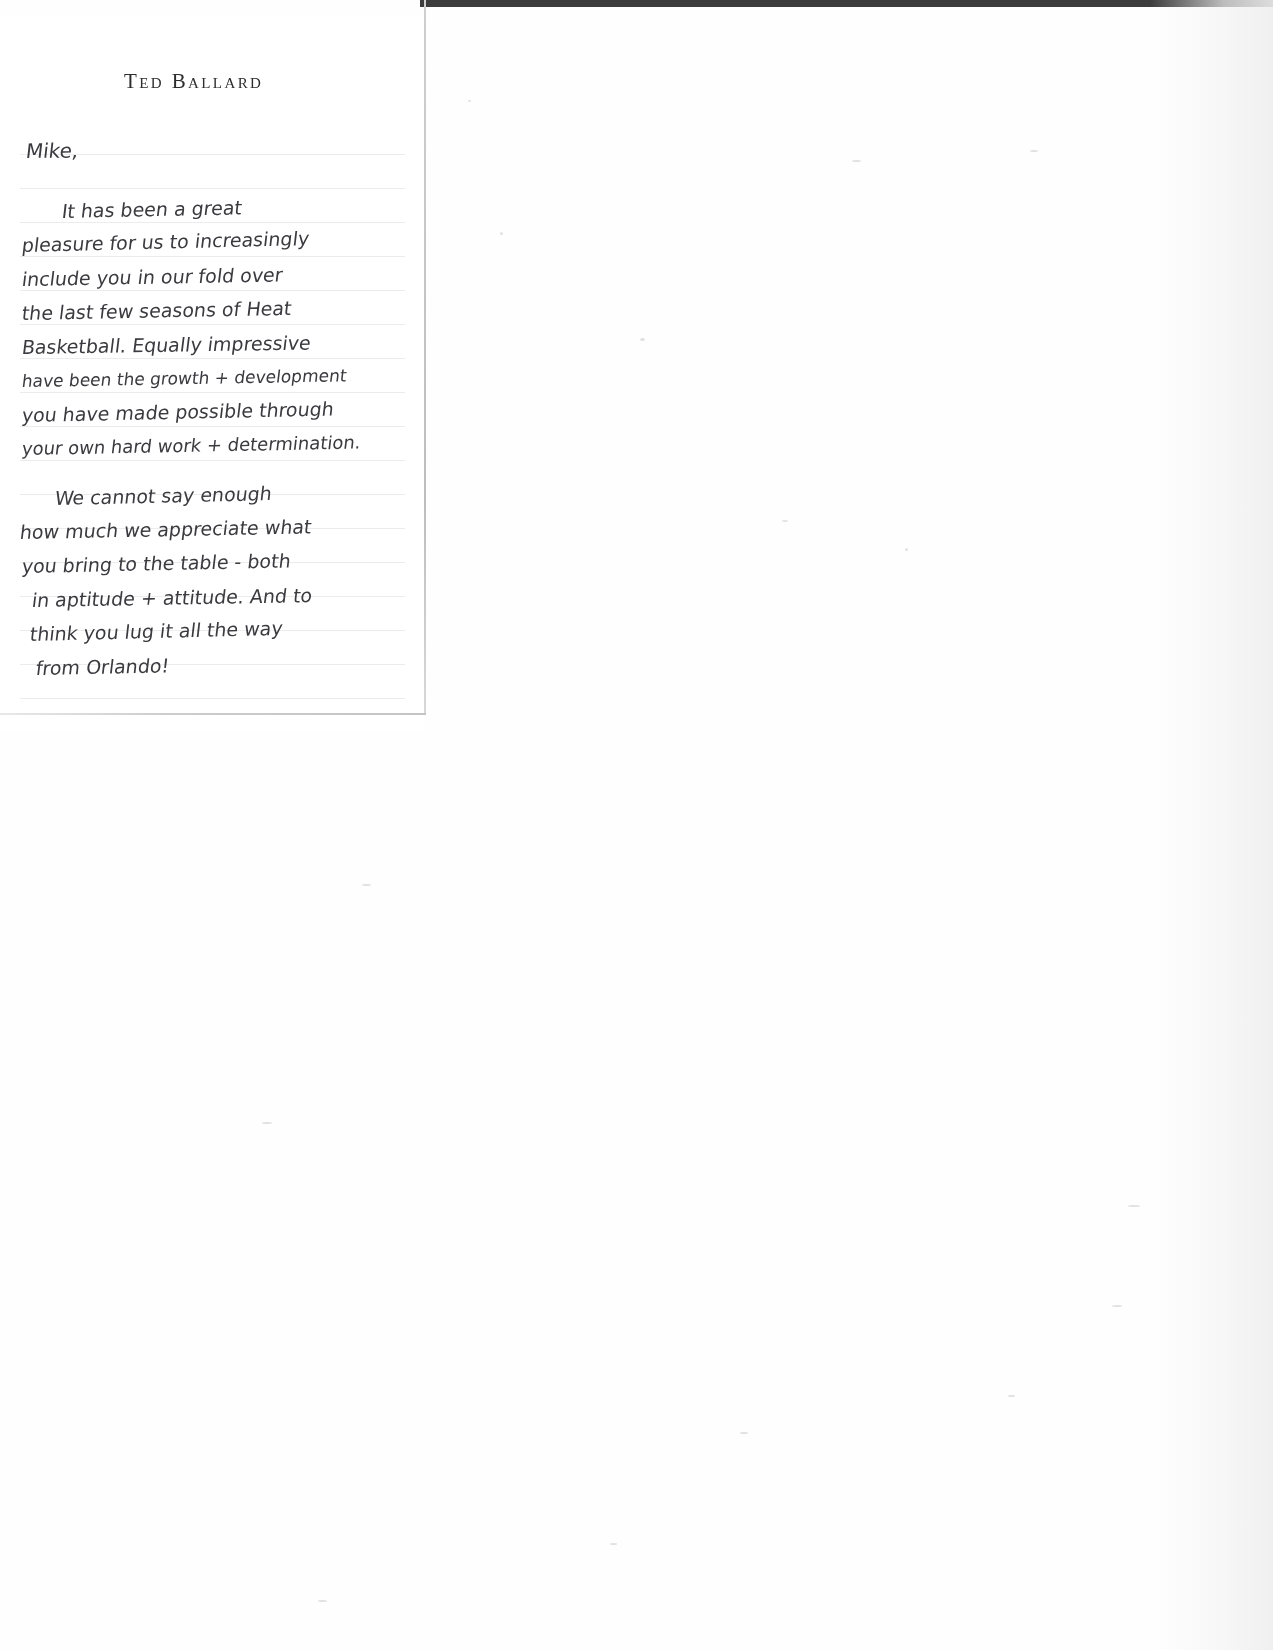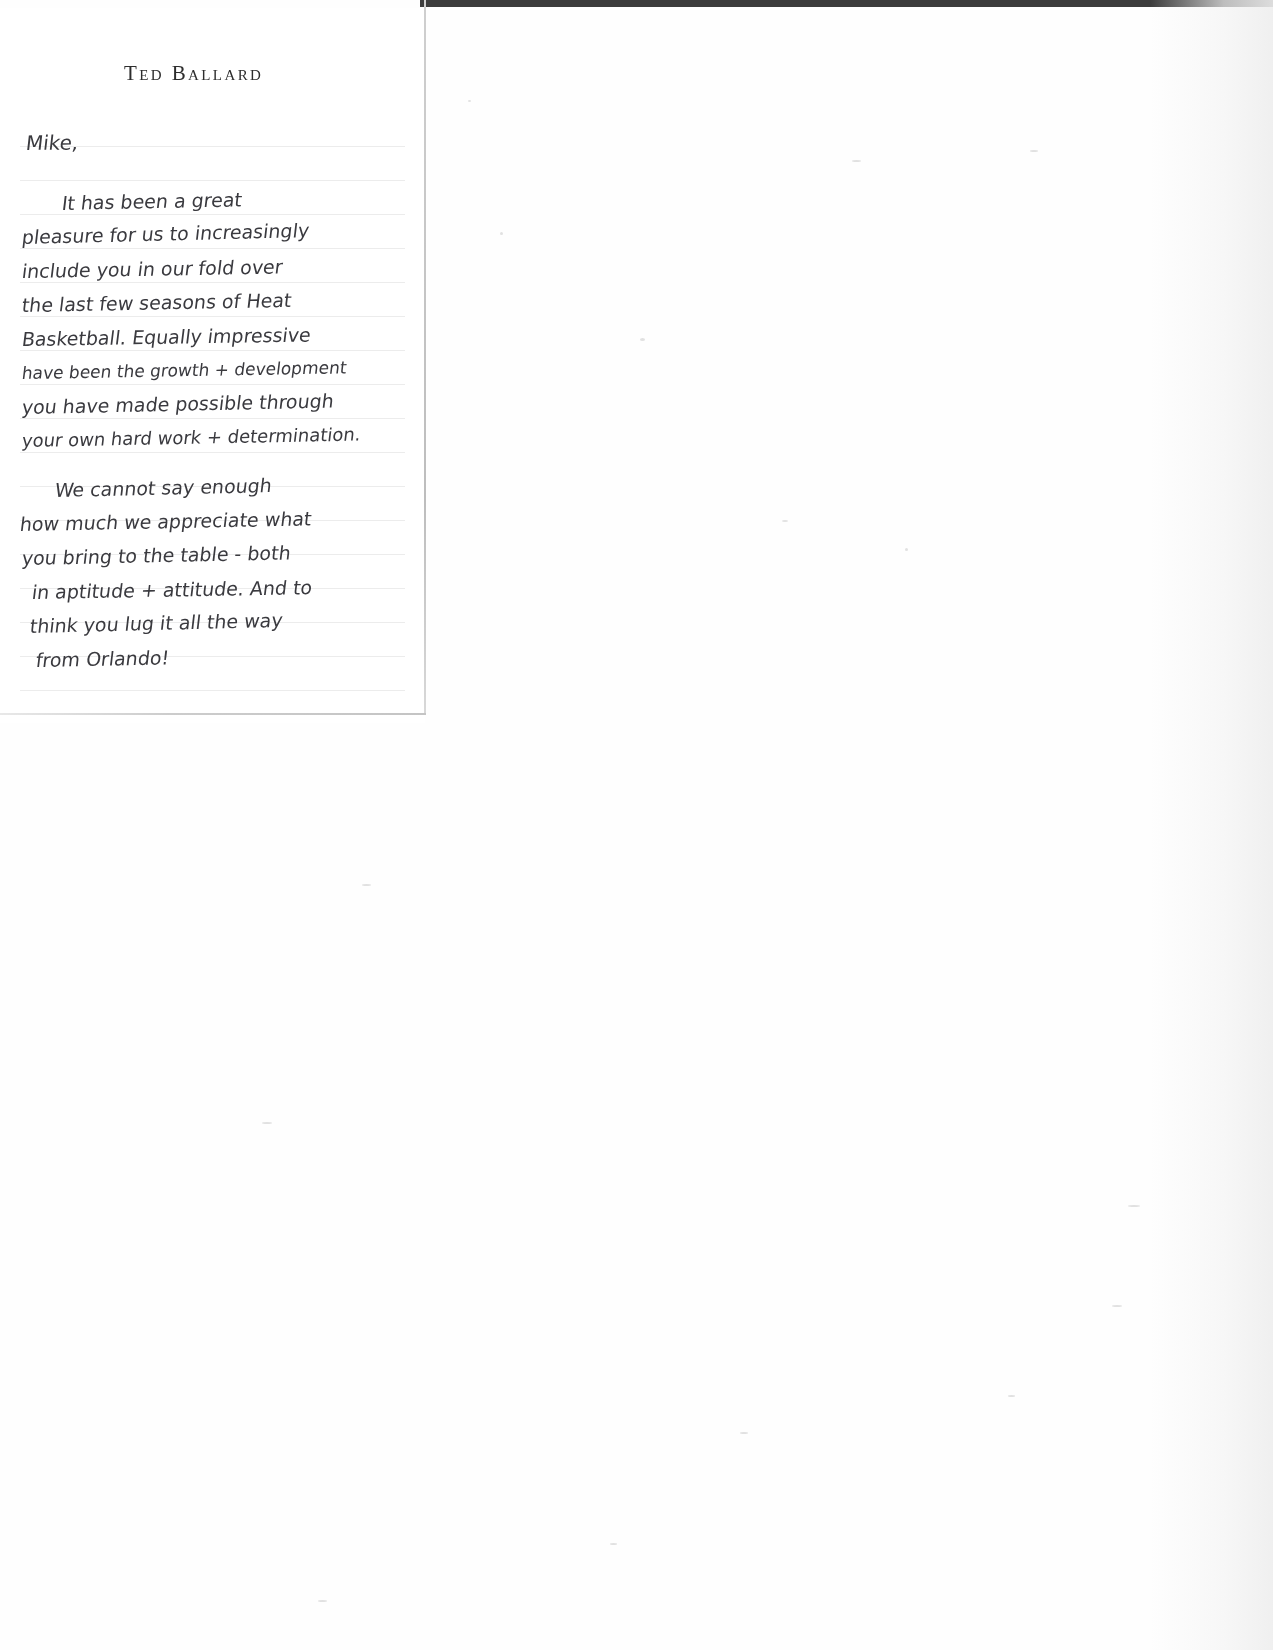--- a/index.html
+++ b/index.html
@@ -38,21 +38,21 @@
     left: 1150px;
     width: 123px;
     height: 1650px;
     background: linear-gradient(to right, rgba(250,250,250,0) 0%, rgba(244,244,244,0.7) 60%, rgba(238,238,238,0.9) 100%);
     pointer-events: none;
   }
 
   
   .card {
     position: absolute;
-    top: 8px;
+    top: 16px;
     left: 0;
     width: 425px;
     height: 715px;
     background: #ffffff;
   }
   .card-right-edge {
     position: absolute;
     top: 0;
     left: 424px;
     width: 2px;

